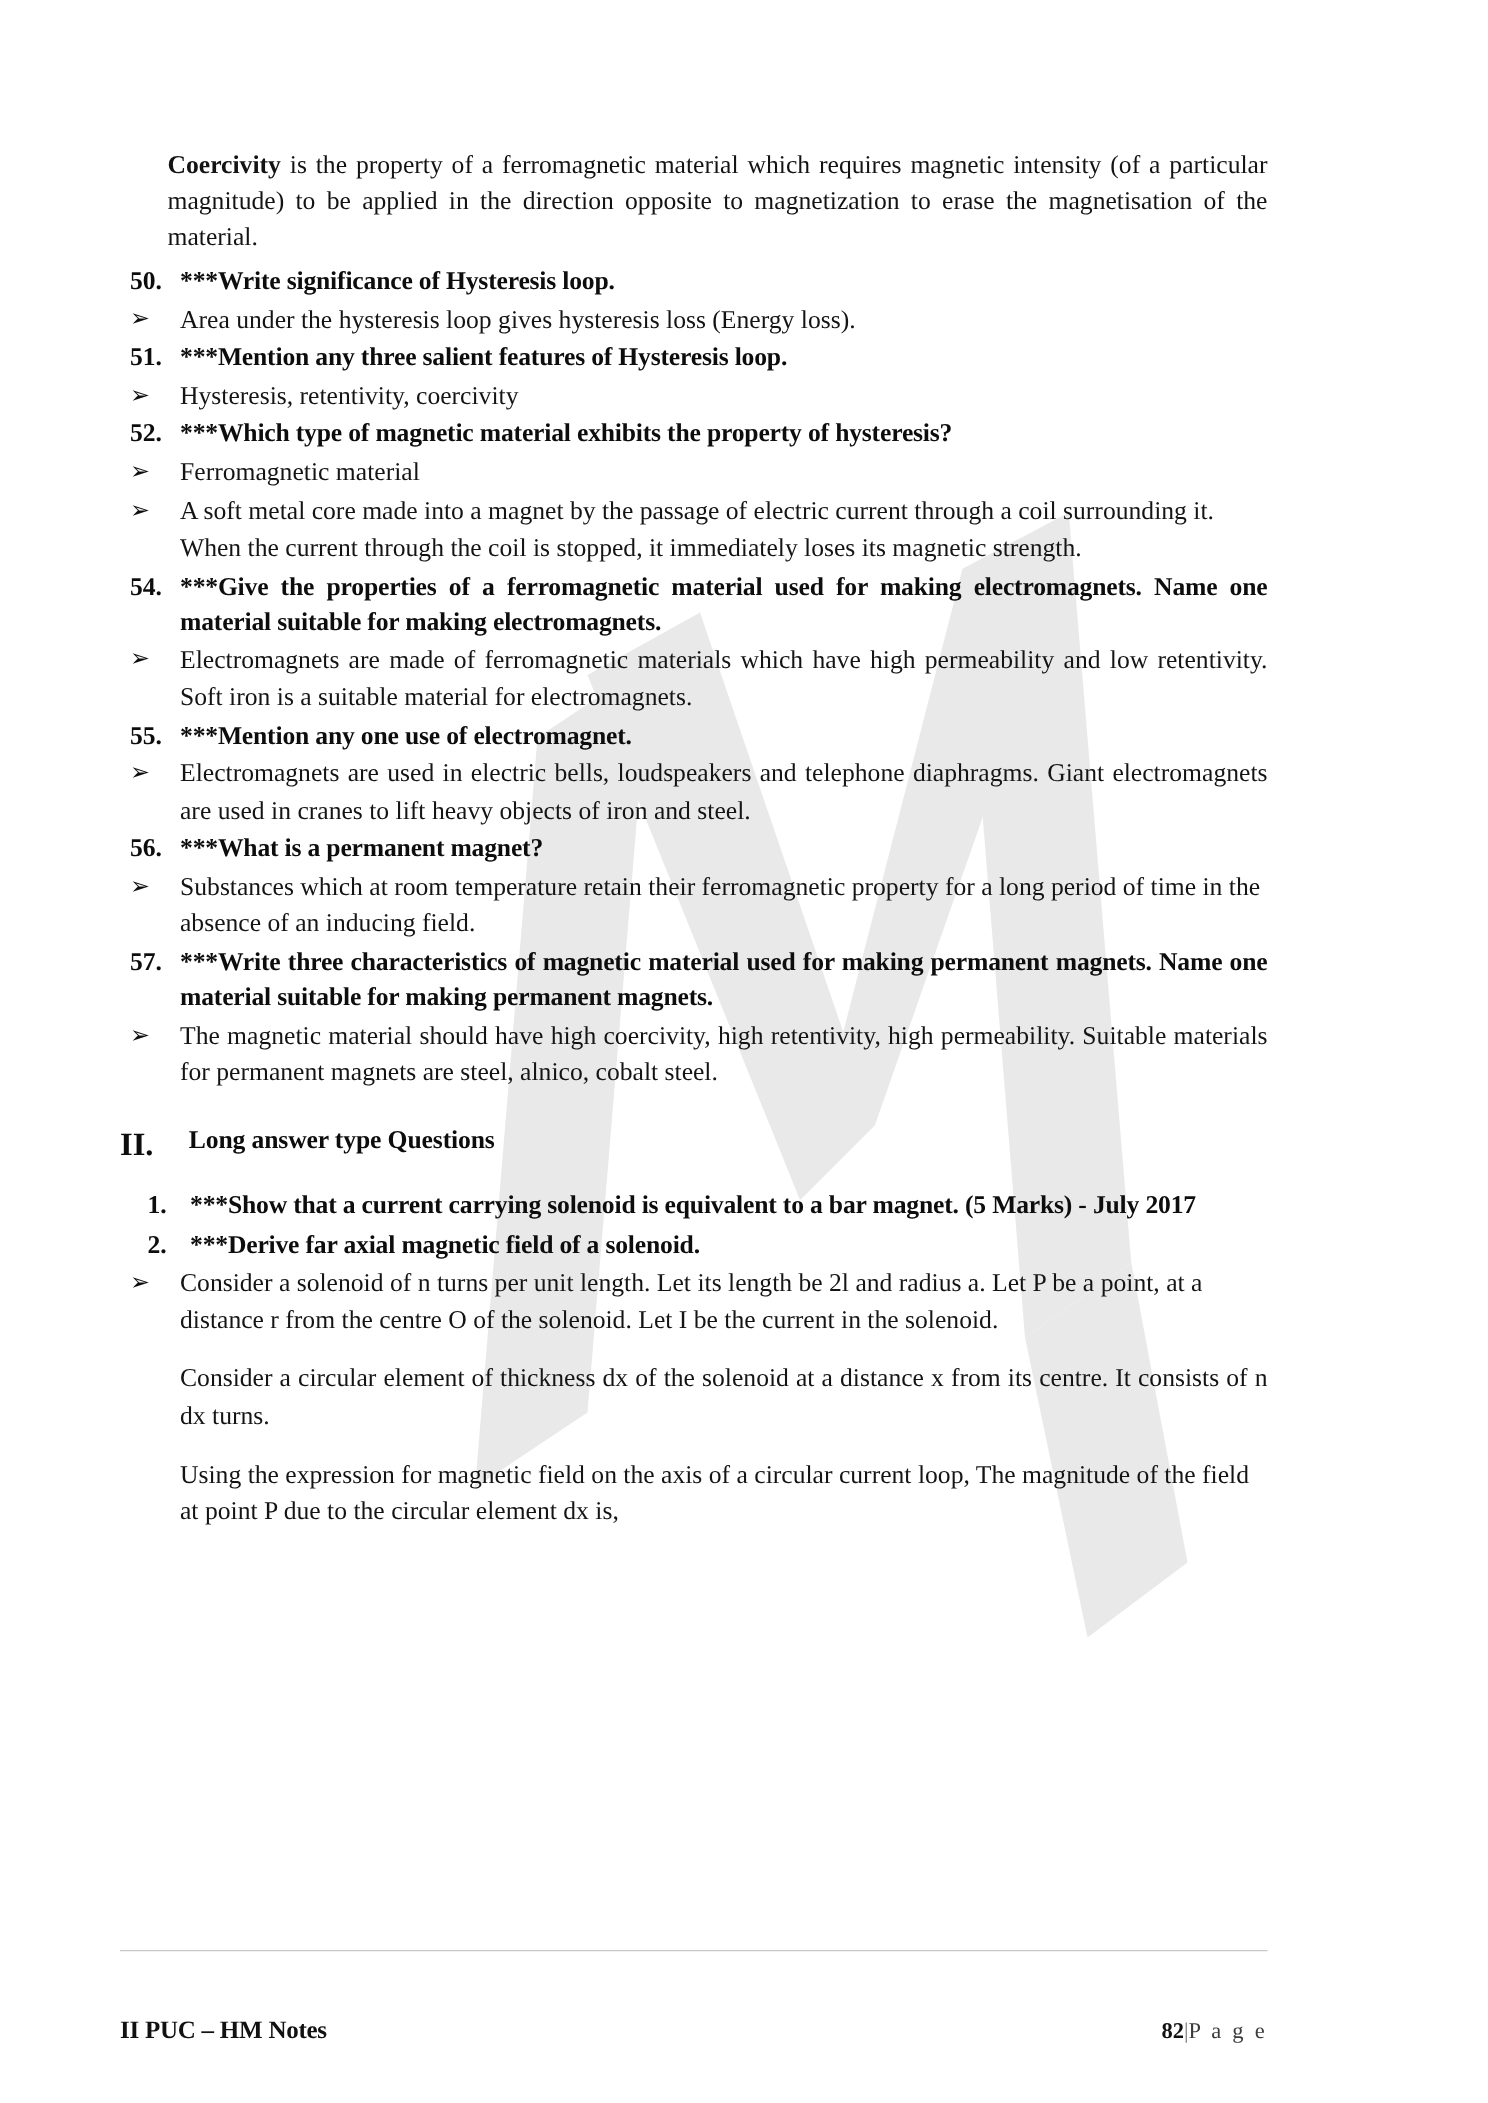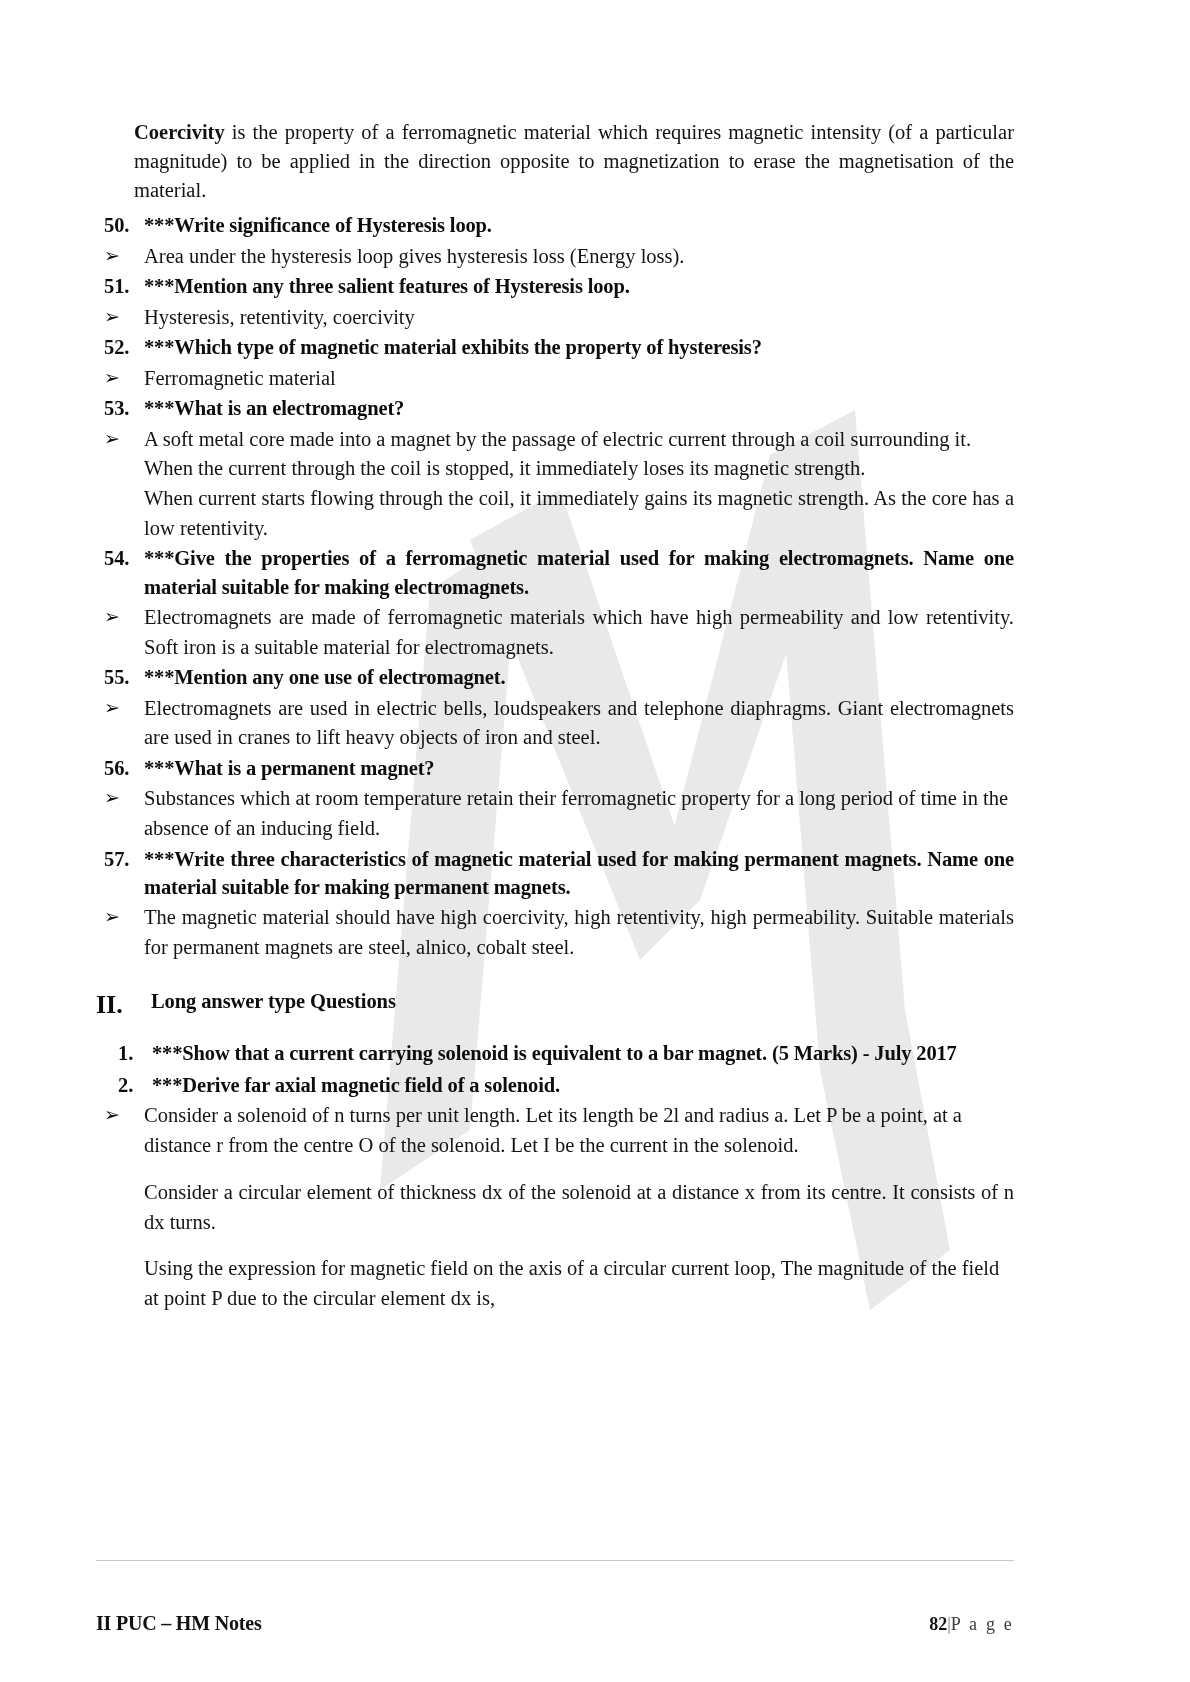--- a/index.html
+++ b/index.html
@@ -237,30 +237,25 @@
 
     <div class="qrow">
       <div class="qnum">52.</div>
       <div class="qtext nojust">***Which type of magnetic material exhibits the property of hysteresis?</div>
     </div>
     <div class="arow">
       <div class="abullet">➢</div>
       <div class="atext nojust">Ferromagnetic material</div>
     </div>
 
-    <div class="qrow">
-      <div class="qnum">53.</div>
-      <div class="qtext nojust">***What is an electromagnet?</div>
-    </div>
     <div class="arow">
       <div class="abullet">➢</div>
       <div class="atext">A soft metal core made into a magnet by the passage of electric current through a coil surrounding it.</div>
     </div>
     <p class="cont nojust">When the current through the coil is stopped, it immediately loses its magnetic strength.</p>
-    <p class="cont">When current starts flowing through the coil, it immediately gains its magnetic strength. As the core has a low retentivity.</p>
 
     <div class="qrow">
       <div class="qnum">54.</div>
       <div class="qtext">***Give the properties of a ferromagnetic material used for making electromagnets. Name one material suitable for making electromagnets.</div>
     </div>
     <div class="arow">
       <div class="abullet">➢</div>
       <div class="atext">Electromagnets are made of ferromagnetic materials which have high permeability and low retentivity.  Soft iron is a suitable material for electromagnets.</div>
     </div>
 

